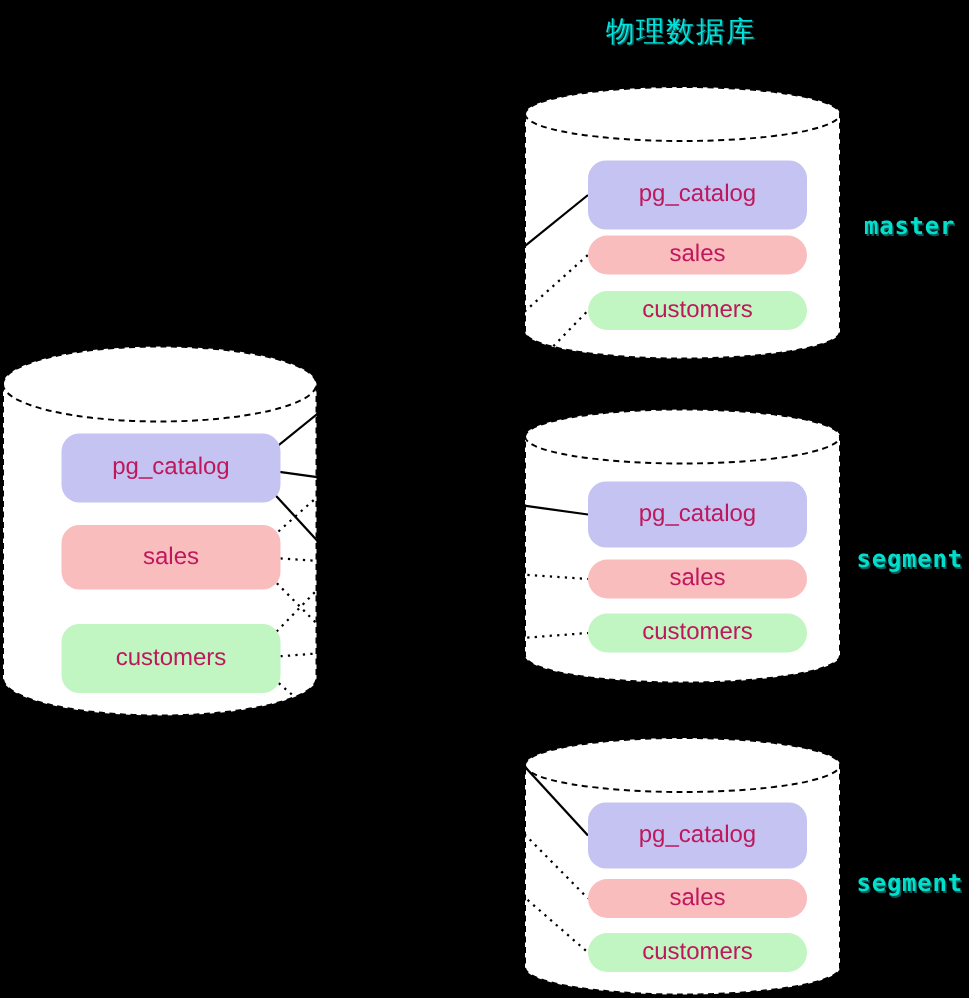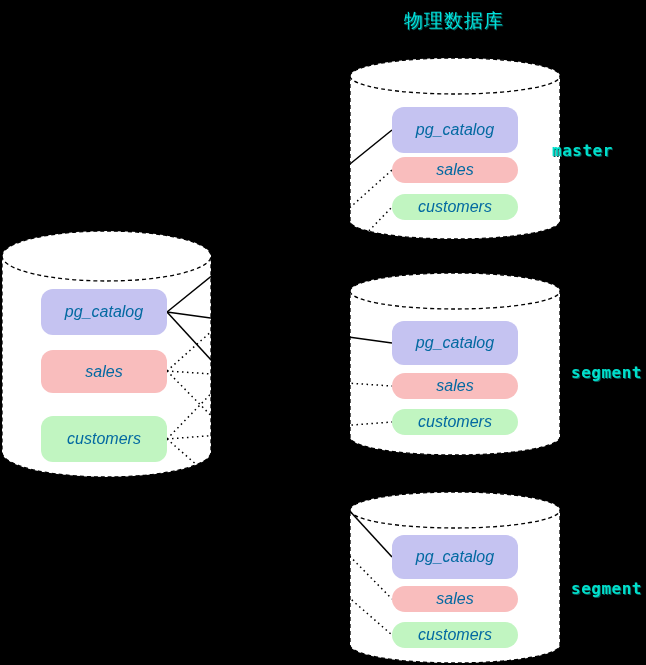--- a/index.html
+++ b/index.html
@@ -6,22 +6,22 @@
   .stage{
     position:relative;width:646px;height:665px;background:#000;
     font-family:"Liberation Sans",sans-serif;overflow:hidden;
   }
   .stage svg{position:absolute;left:0;top:0;}
   .cyl{fill:#fff;stroke:#000;stroke-width:1.3;stroke-dasharray:4 3;}
   .cyl-arc{fill:none;stroke:#000;stroke-width:1.3;stroke-dasharray:4 3;}
   .conn-solid{stroke:#000;stroke-width:1.5;fill:none;}
   .conn-dotted{stroke:#000;stroke-width:1.5;fill:none;stroke-dasharray:1.5 3.5;}
   .chip{
-    position:absolute;left:41px;width:126px;display:flex;align-items:center;justify-content:center;
-    font-size:16px;color:#0369a1;border-radius:12px;z-index:2;white-space:nowrap;font-style:italic;
+    position:absolute;left:41px;width:146px;display:flex;align-items:center;justify-content:center;
+    font-size:16px;color:#be185d;border-radius:12px;z-index:2;white-space:nowrap;
   }
   .chip.right{left:392px;}
   .chip.slim{border-radius:13px;}
   .c-purple{background:#c5c3f1;}
   .c-pink{background:#f9bdbd;}
   .c-green{background:#c1f5c1;}
   .cjk-label{
     position:absolute;color:#00e2dc;font-weight:normal;font-size:19px;letter-spacing:1px;
     text-shadow:1px 1px 0 #0a5a58;z-index:3;white-space:nowrap;
   }
@@ -79,17 +79,17 @@
   <div class="chip right slim c-green" style="top:194px;height:26px;">customers</div>
 
   <div class="chip right c-purple" style="top:321px;height:44px;">pg_catalog</div>
   <div class="chip right slim c-pink" style="top:373px;height:26px;">sales</div>
   <div class="chip right slim c-green" style="top:409px;height:26px;">customers</div>
 
   <div class="chip right c-purple" style="top:535px;height:44px;">pg_catalog</div>
   <div class="chip right slim c-pink" style="top:586px;height:26px;">sales</div>
   <div class="chip right slim c-green" style="top:622px;height:26px;">customers</div>
 
-  <div class="mono-label" style="left:552px;top:141px;">master</div>
+  <div class="mono-label" style="left:576px;top:141px;">master</div>
   <div class="mono-label" style="left:571px;top:363px;">segment</div>
   <div class="mono-label" style="left:571px;top:579px;">segment</div>
 
 </div>
 
 </body></html>

